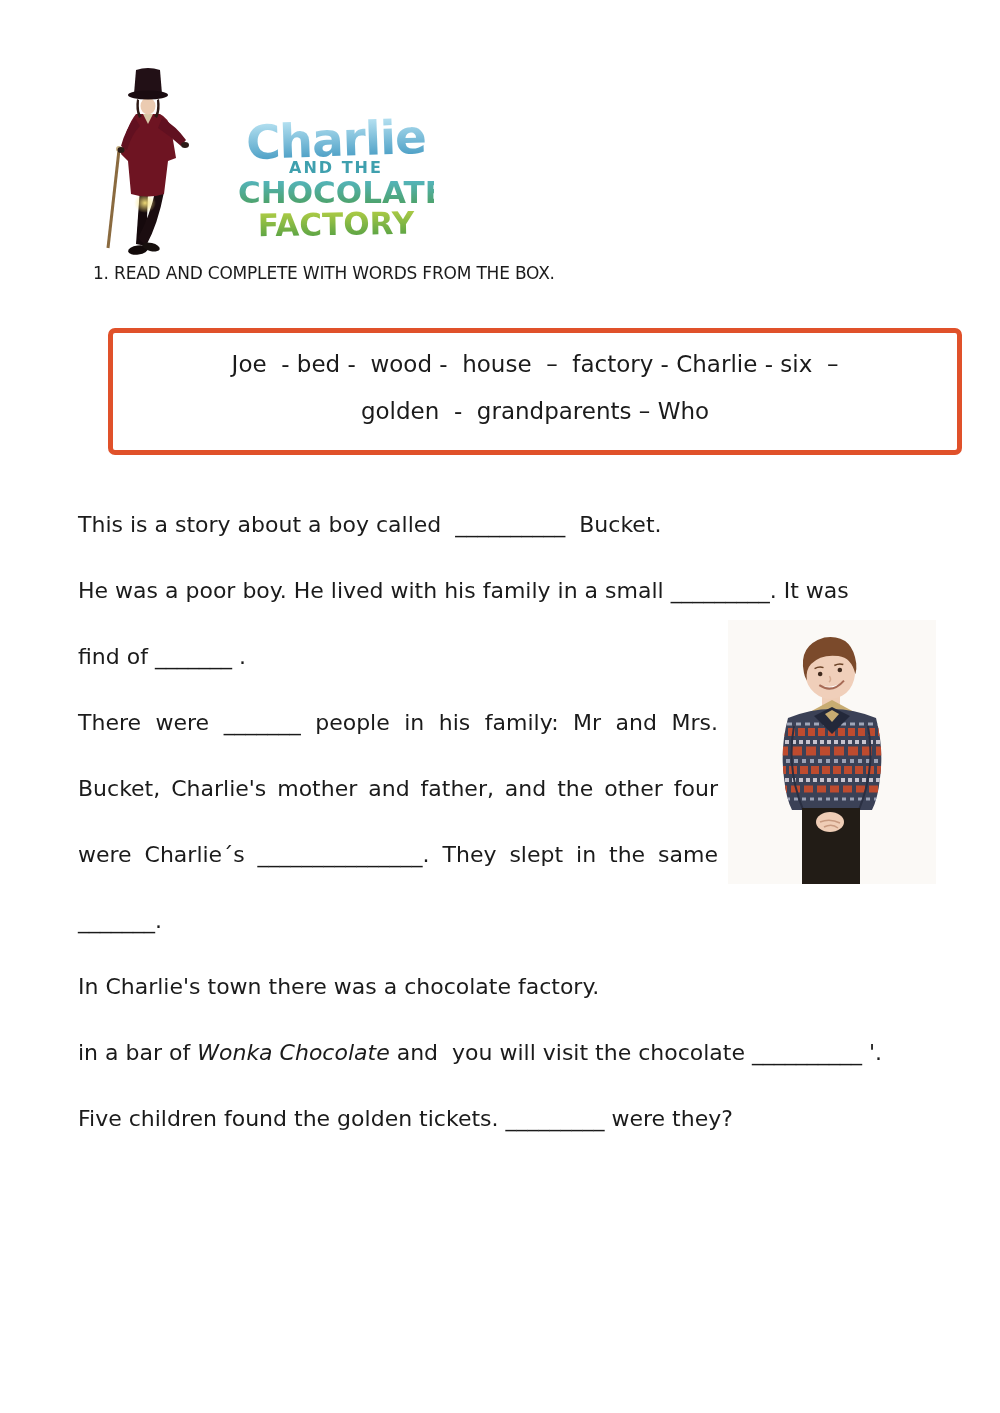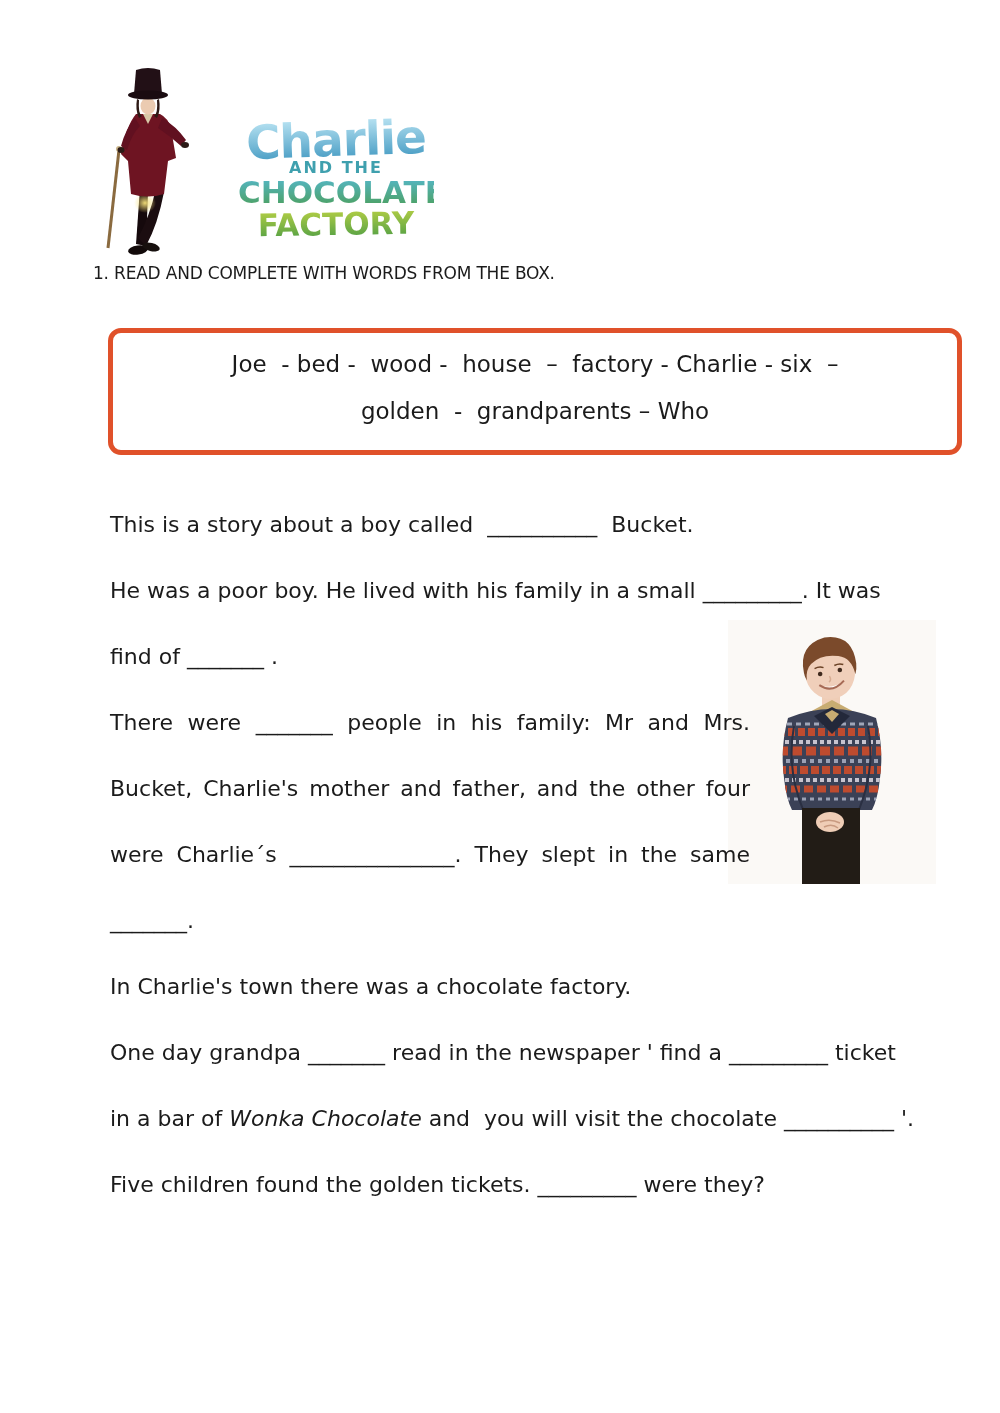--- a/index.html
+++ b/index.html
@@ -42,28 +42,28 @@
   }
 
   
   .instruction { position: absolute; left: 93px; top: 263px; font-size: 17px;
                  letter-spacing: -0.2px; white-space: pre; }
 
   
   .word-box {
     position: absolute; left: 108px; top: 328px;
     width: 844px; height: 117px;
-    border: 5px solid #E0512A; border-radius: 13px; background: #ffffff;
+    border: 5px solid #E0512A; border-radius: 7px; background: #ffffff;
   }
   .word-box .wb-line { white-space: pre; text-align: center; font-size: 23px; line-height: 30px; }
   .word-box .wb-line-1 { margin-top: 16px; }
   .word-box .wb-line-2 { margin-top: 17px; }
 
   
-  .story { position: absolute; left: 110px; top: 492px; width: 870px; font-size: 22px; }
+  .story { position: absolute; left: 78px; top: 492px; width: 870px; font-size: 22px; }
   .story .line { height: 66px; line-height: 66px; white-space: pre; }
   .story .justify { width: 640px; white-space: normal;
                     text-align: justify; text-align-last: justify; }
   .italic { font-style: italic; margin-top: 36px; }
 </style>
 </head>
 <body>
 
 <div class="page">
 
@@ -171,18 +171,17 @@
 
   <div class="story">
     <div class="line">This is a story about a boy called  __________  Bucket.</div>
     <div class="line">He was a poor boy. He lived with his family in a small _________. It was</div>
     <div class="line">find of _______ .</div>
     <div class="line justify">There were _______ people in his family: Mr and Mrs.</div>
     <div class="line justify">Bucket, Charlie's mother and father, and the other four</div>
     <div class="line justify">were Charlie´s _______________. They slept in the same</div>
     <div class="line">_______.</div>
     <div class="line">In Charlie's town there was a chocolate factory.</div>
-    <div class="line">One day grandpa _______ read in the newspaper ' find a _________ ticket</div>
     <div class="line"><span>in a bar of </span><span class="italic">Wonka Chocolate</span><span> and  you will visit the chocolate __________ '.</span></div>
     <div class="line">Five children found the golden tickets. _________ were they?</div>
   </div>
 
 </div>
 
 </body></html>

